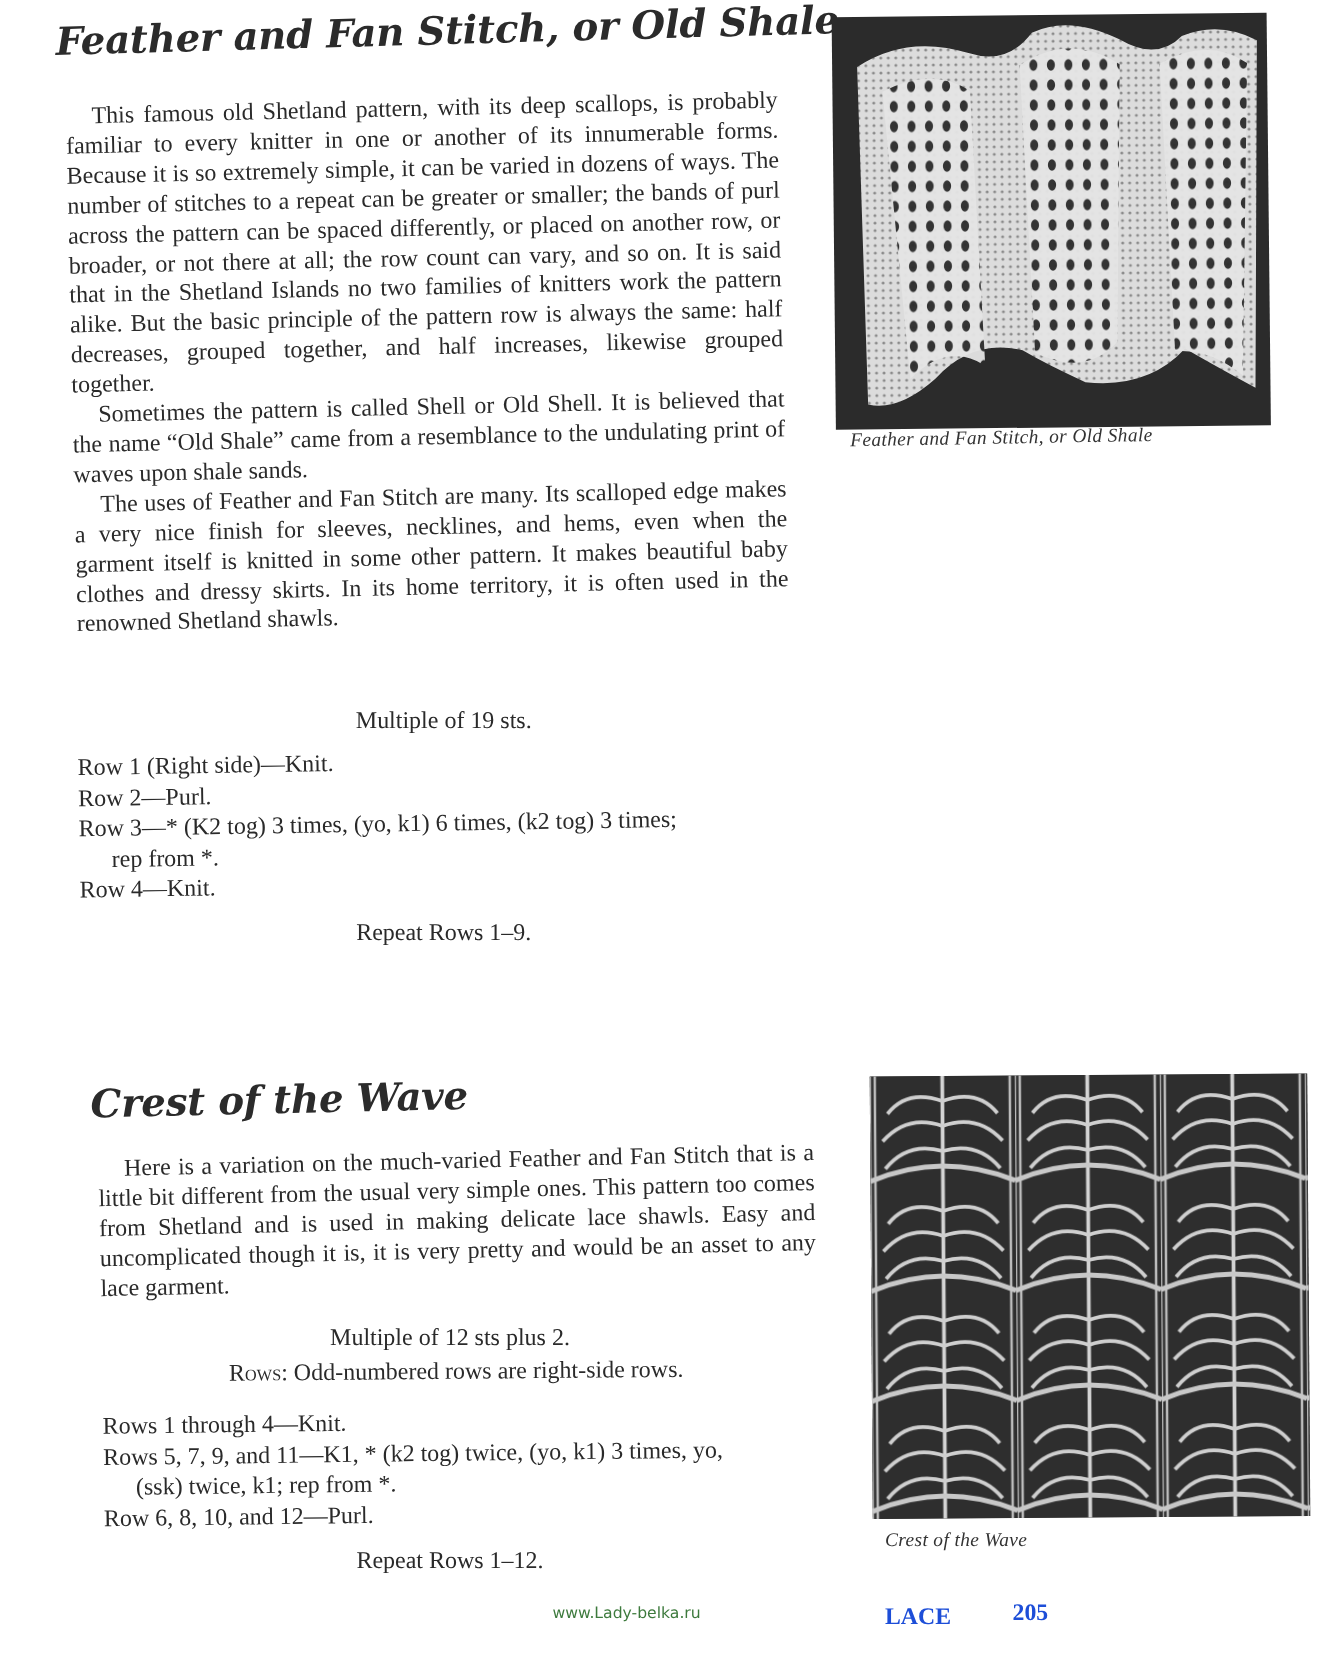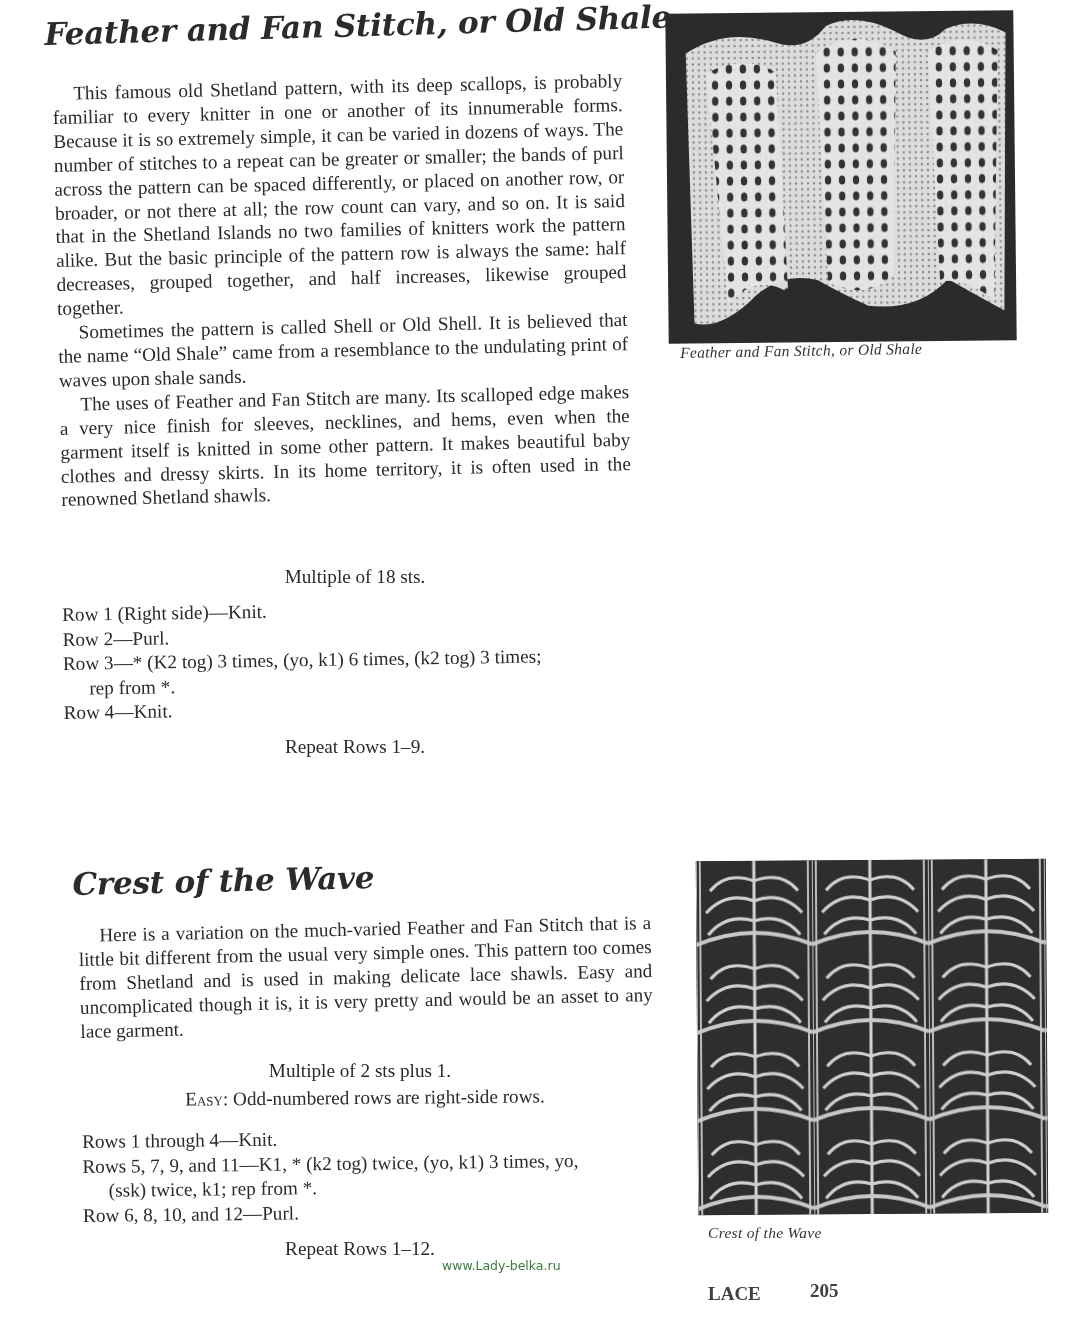--- a/index.html
+++ b/index.html
@@ -18,35 +18,35 @@
   }
   .para p { margin: 0; text-indent: 21px; }
   .center { text-align: center; font-family: "Liberation Serif", serif; font-size: 19.2px; color: #2a2a2a; white-space: nowrap; }
   .rows { font-family: "Liberation Serif", serif; font-size: 19.2px; line-height: 24.5px; color: #2a2a2a; }
   .rows div { white-space: nowrap; }
   .rows .indent { padding-left: 26px; }
   .sc { font-variant: small-caps; }
   .caption { font-family: "Liberation Serif", serif; font-style: italic; font-size: 15.5px; color: #333; white-space: nowrap; letter-spacing: 0.3px; }
   .photo { background: #2b2b2b; overflow: hidden; }
   .photo svg { display: block; width: 100%; height: 100%; }
-  .watermark { font-family: "DejaVu Sans", sans-serif; font-size: 12.5px; color: #3d7a3d; white-space: nowrap; }
-  .footer { font-family: "Liberation Serif", serif; font-weight: bold; font-size: 19px; color: #404040; white-space: nowrap; }
+  .watermark { font-family: "DejaVu Sans", sans-serif; font-size: 12.5px; color: #3d7a3d; white-space: nowrap; margin-top: 24px; }
+  .footer { font-family: "Liberation Serif", serif; font-weight: bold; font-size: 19px; color: #1d4ed8; white-space: nowrap; }
 </style>
 </head>
 <body>
 
 <h1 class="title abs" style="left:44px; top:16px; transform: rotate(-1.6deg); transform-origin: left top;">Feather and Fan Stitch, or Old Shale</h1>
 
 <div class="para abs" style="left:52px; top:82px; width:570px; transform: rotate(-1.3deg); transform-origin: left top;">
   <p>This famous old Shetland pattern, with its deep scallops, is probably familiar to every knitter in one or another of its innumerable forms. Because it is so extremely simple, it can be varied in dozens of ways. The number of stitches to a repeat can be greater or smaller; the bands of purl across the pattern can be spaced differently, or placed on another row, or broader, or not there at all; the row count can vary, and so on. It is said that in the Shetland Islands no two families of knitters work the pattern alike. But the basic principle of the pattern row is always the same: half decreases, grouped together, and half increases, likewise grouped together.</p>
   <p>Sometimes the pattern is called Shell or Old Shell. It is believed that the name “Old Shale” came from a resemblance to the undulating print of waves upon shale sands.</p>
   <p>The uses of Feather and Fan Stitch are many. Its scalloped edge makes a very nice finish for sleeves, necklines, and hems, even when the garment itself is knitted in some other pattern. It makes beautiful baby clothes and dressy skirts. In its home territory, it is often used in the renowned Shetland shawls.</p>
 </div>
 
-<div class="center abs" style="left:210px; top:566px; width:290px;">Multiple of 18 sts.</div>
+<div class="center abs" style="left:210px; top:566px; width:290px;">Multiple of 19 sts.</div>
 
 <div class="rows abs" style="left:62px; top:603px; transform: rotate(-0.9deg); transform-origin: left top;">
   <div>Row 1 (Right side)—Knit.</div>
   <div>Row 2—Purl.</div>
   <div>Row 3—* (K2 tog) 3 times, (yo, k1) 6 times, (k2 tog) 3 times;</div>
   <div class="indent">rep from *.</div>
   <div>Row 4—Knit.</div>
 </div>
 
 <div class="center abs" style="left:210px; top:736px; width:290px;">Repeat Rows 1–9.</div>
@@ -71,24 +71,24 @@
 </div>
 
 <div class="caption abs" style="left:680px; top:344px; transform: rotate(-1deg); transform-origin: left top;">Feather and Fan Stitch, or Old Shale</div>
 
 <h1 class="title abs" style="left:72px; top:866px; transform: rotate(-1.3deg); transform-origin: left top;">Crest of the Wave</h1>
 
 <div class="para abs" style="left:78px; top:924px; width:573px; transform: rotate(-1.3deg); transform-origin: left top;">
   <p>Here is a variation on the much-varied Feather and Fan Stitch that is a little bit different from the usual very simple ones. This pattern too comes from Shetland and is used in making delicate lace shawls. Easy and uncomplicated though it is, it is very pretty and would be an asset to any lace garment.</p>
 </div>
 
-<div class="center abs" style="left:200px; top:1060px; width:320px;">Multiple of 2 sts plus 1.</div>
+<div class="center abs" style="left:200px; top:1060px; width:320px;">Multiple of 12 sts plus 2.</div>
 
 <div class="center abs" style="left:130px; top:1087px; width:470px; transform: rotate(-0.5deg);">
-  <span class="sc">Easy:</span><span> Odd-numbered rows are right-side rows.</span>
+  <span class="sc">Rows:</span><span> Odd-numbered rows are right-side rows.</span>
 </div>
 
 <div class="rows abs" style="left:82px; top:1130px; transform: rotate(-0.7deg); transform-origin: left top;">
   <div>Rows 1 through 4—Knit.</div>
   <div>Rows 5, 7, 9, and 11—K1, * (k2 tog) twice, (yo, k1) 3 times, yo,</div>
   <div class="indent">(ssk) twice, k1; rep from *.</div>
   <div>Row 6, 8, 10, and 12—Purl.</div>
 </div>
 
 <div class="center abs" style="left:230px; top:1238px; width:260px;">Repeat Rows 1–12.</div>

